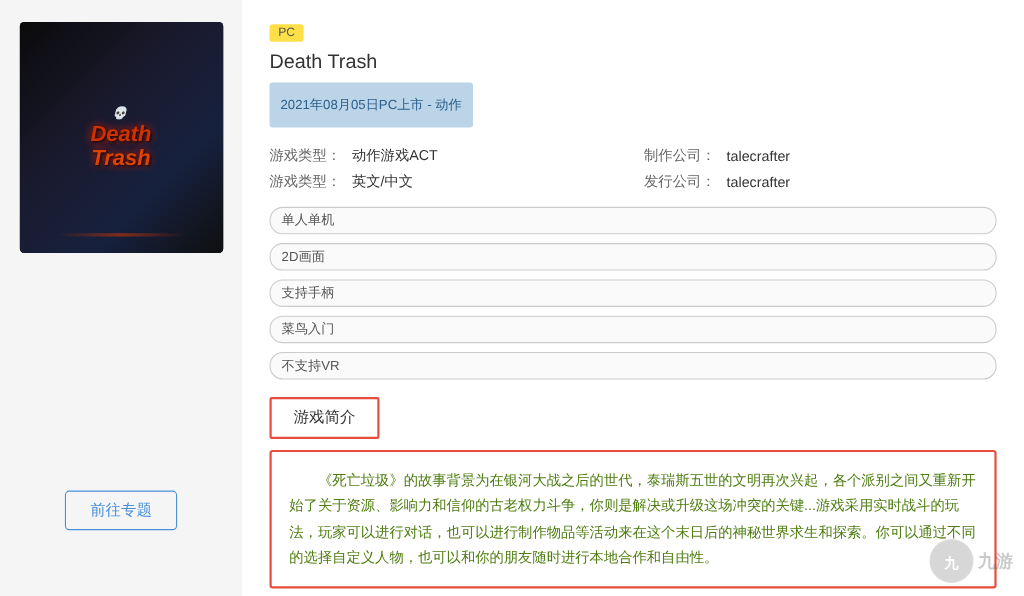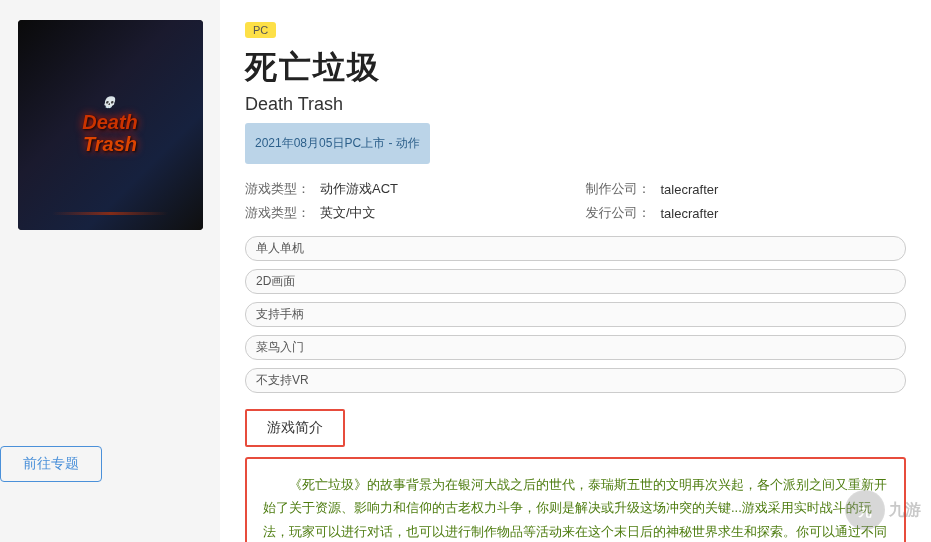--- a/index.html
+++ b/index.html
@@ -50,21 +50,21 @@
       align-items: center;
       justify-content: center;
       position: relative;
     }
 
     .sidebar-btn-area {
       margin-top: auto;
       margin-bottom: 60px;
       width: 100%;
       display: flex;
-      justify-content: flex-start;
+      justify-content: center;
     }
 
     .goto-topic-btn {
       border: 1.5px solid #4a90d9;
       background: transparent;
       color: #4a90d9;
       padding: 8px 22px;
       border-radius: 4px;
       font-size: 14px;
       cursor: pointer;
@@ -240,21 +240,20 @@
       <button class="goto-topic-btn">前往专题</button>
     </div>
   </div>
 
   <div class="content-area">
 
     <div>
       <span class="platform-badge">PC</span>
     </div>
 
-    <h1 class="game-title-cn">死亡垃圾</h1>
     <h2 class="game-title-en">Death Trash</h2>
 
     <div>
       <span class="release-info-badge">2021年08月05日PC上市 - 动作</span>
     </div>
 
     <div class="meta-grid">
       <div class="meta-row">
         <span class="meta-label">游戏类型：</span>
         <span class="meta-value">动作游戏ACT</span>

